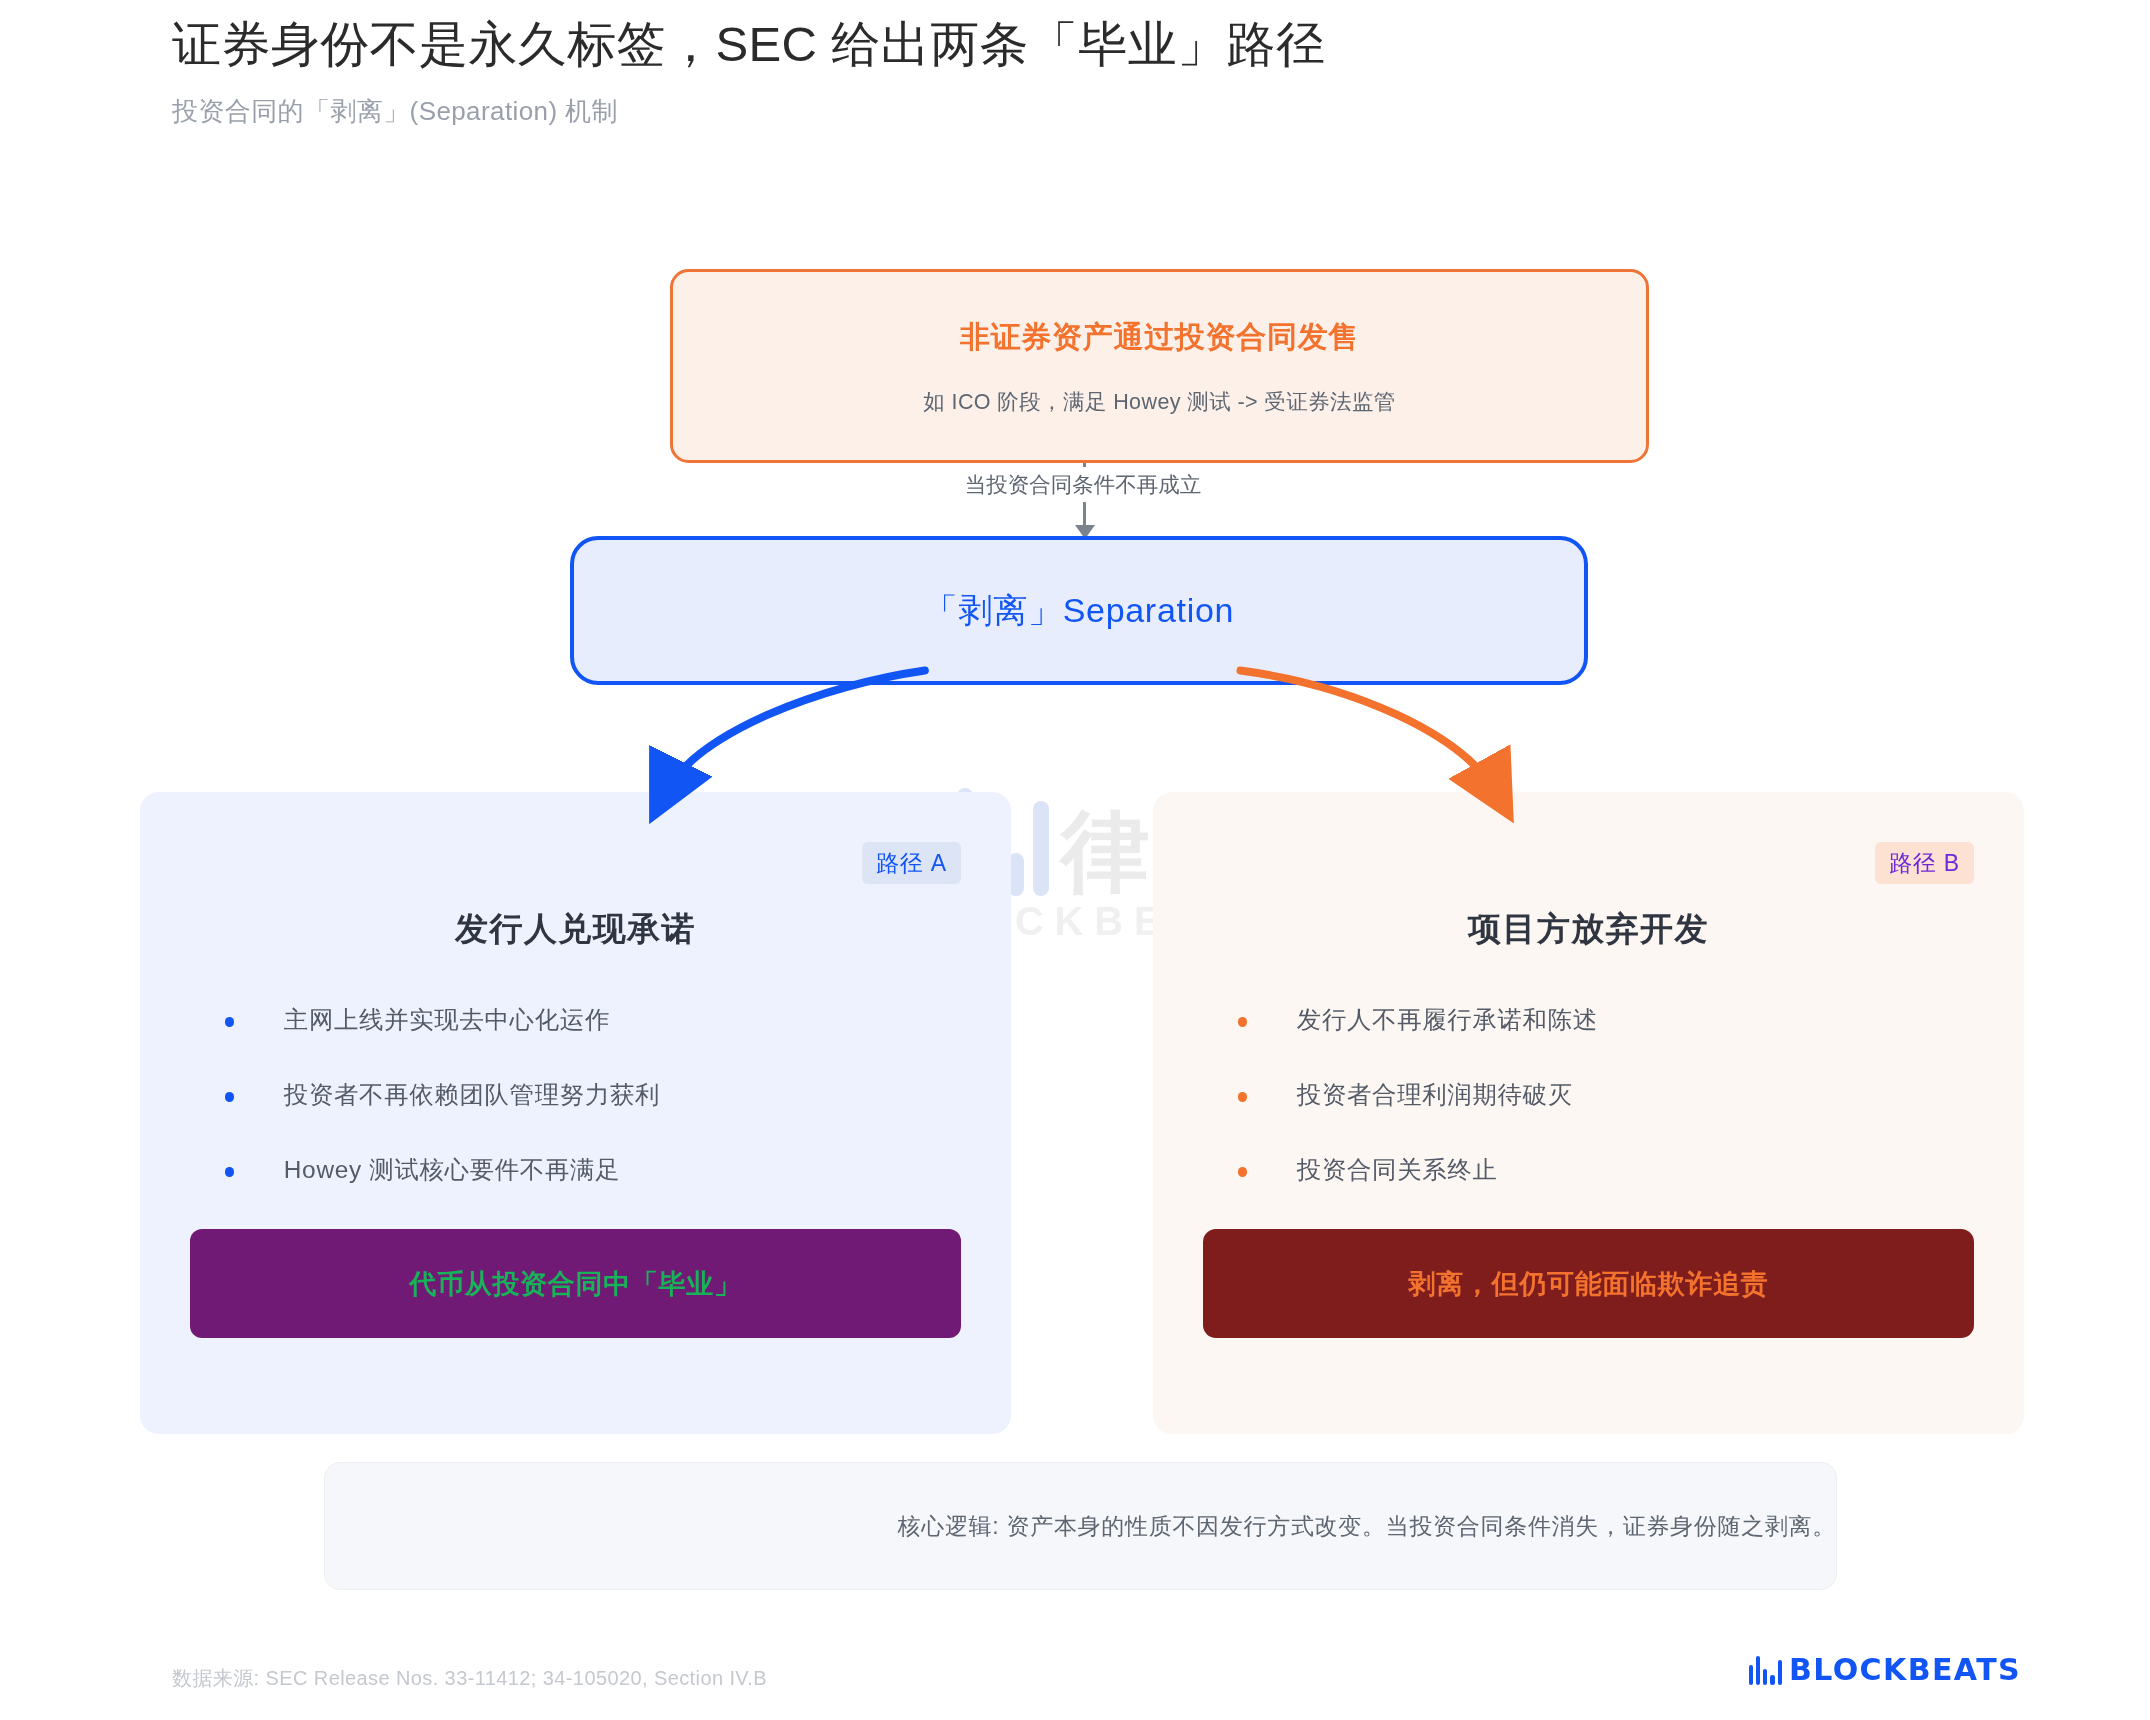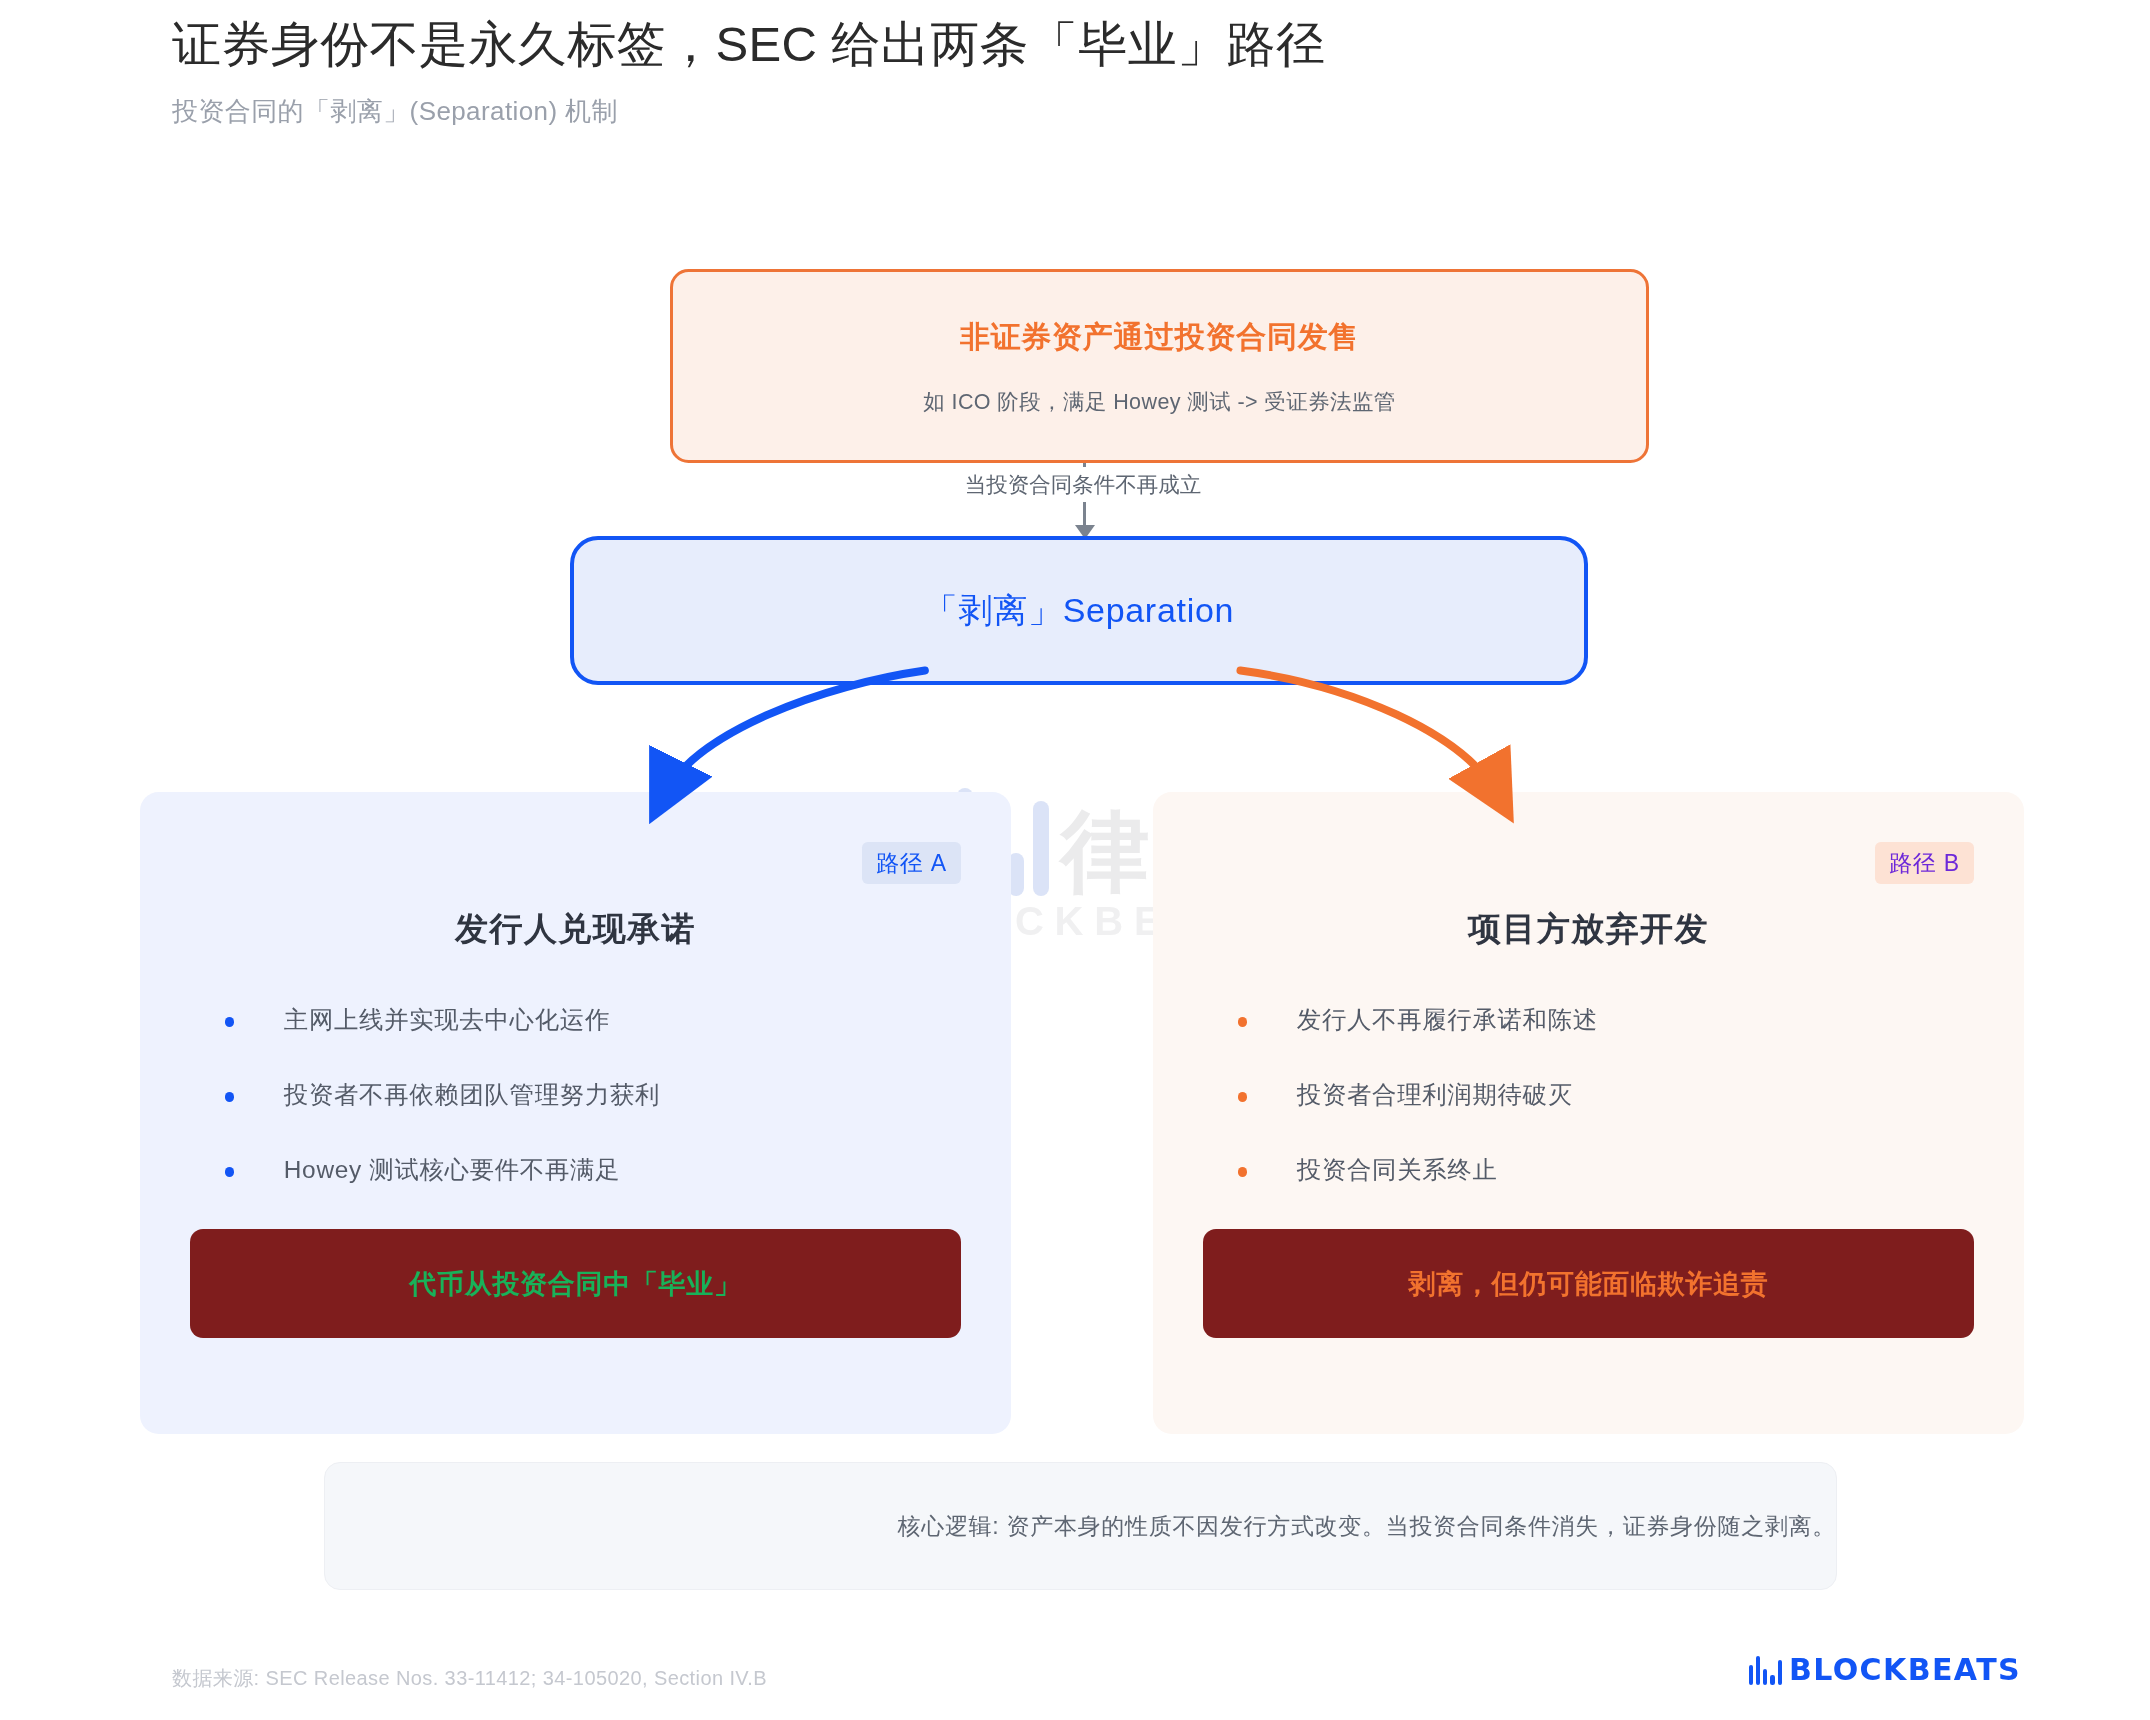--- a/index.html
+++ b/index.html
@@ -102,21 +102,21 @@
   }
   .dot-a{background:#1255f5;}
   .dot-b{background:#f2722e;}
   .bullet span{font-size:24.4px;color:#545b68;letter-spacing:0.7px;line-height:1.35;}
 
   .result{
     margin-top:7.2px;border-radius:13px;height:109px;
     display:flex;align-items:center;justify-content:center;
     font-size:27px;font-weight:700;letter-spacing:0.7px;
   }
-  .result-a{background:#7f1d1d;color:#18b259;}
+  .result-a{background:#701a75;color:#18b259;border-radius:12px;}
   .result-b{background:#7f1d1d;color:#f2722e;}
 
   
   .summary{
     position:absolute;left:324px;top:1462px;width:1513px;height:128px;
     box-sizing:border-box;background:#f5f7fa;border:1.4px solid #edeff3;border-radius:16px;
     display:flex;align-items:center;justify-content:flex-end;z-index:2;
   }
   .summary span{font-size:23px;color:#5e6672;letter-spacing:0.7px;}
 

